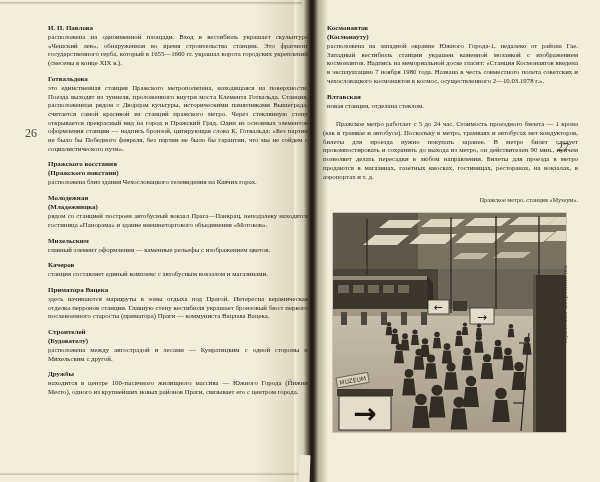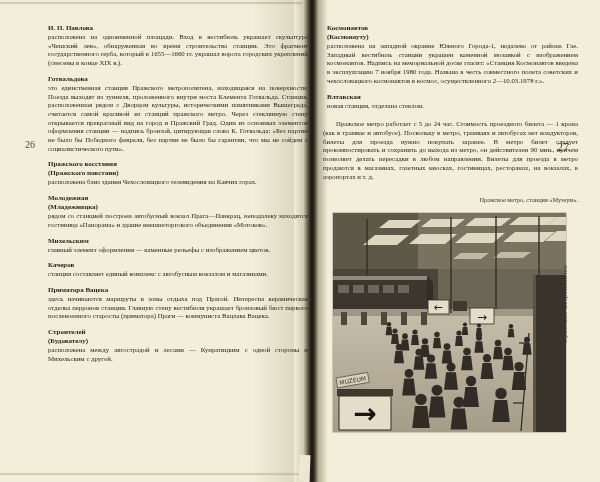--- a/index.html
+++ b/index.html
@@ -22,21 +22,21 @@
       #1d1a12 50%,
       #2a251a 58%,
       rgba(92,82,48,.40) 72%,
       rgba(92,82,48,0) 100%);}
   .left-edge-shade{position:absolute;left:252px;top:0;width:42px;height:482px;
     background:linear-gradient(90deg,rgba(120,105,60,0),rgba(120,105,60,.16));}
   .gutter-bottom-sliver{position:absolute;left:299px;top:455px;width:11px;height:27px;
     background:#ece6d2;transform:rotate(2deg);}
 
   
-  .lp-pagenum{position:absolute;left:25px;top:139px;font-size:10px;color:#4a443a;}
+  .lp-pagenum{position:absolute;left:25px;top:126px;font-size:12px;color:#4a443a;}
   .lp-entries{position:absolute;left:48px;top:24px;width:260px;}
   
   .rp-entries{position:absolute;left:327px;top:24px;width:251px;}
   .rp-paragraph{position:absolute;left:323px;top:120px;width:255px;
     font-size:6.8px;line-height:8.8px;text-align:justify;text-indent:13px;}
   .rp-caption{position:absolute;left:323px;top:196px;width:255px;
     font-size:6.3px;text-align:right;color:#3a342c;}
   .rp-pagenum{position:absolute;left:557px;top:140px;font-size:12px;color:#4a443a;}
   .rp-margin-title{position:absolute;left:561px;top:163px;height:180px;
     font-size:6.6px;color:#3c362e;letter-spacing:.4px;
@@ -112,20 +112,27 @@
       <div></div>
     </div>
     <div class="desc">здесь начинаются маршруты в зоны отдыха под Прагой. Интересна керамическая отделка перронов станции. Главную стену вестибюля украшает бронзовый бюст первого послевоенного старосты (приматора) Праги — коммуниста Вацлава Вацека.</div>
   </div>
   <div class="entry">
     <div class="term">
       <div>Строителей</div>
       <div>(Будователу)</div>
     </div>
     <div class="desc">расположена между автострадой и лесами — Кунратицким с одной стороны и Михельским с другой.</div>
+  </div>
+  <div class="entry">
+    <div class="term">
+      <div>Дружбы</div>
+      <div></div>
+    </div>
+    <div class="desc">находится в центре 100-тысячного жилищного массива — Южного Города (Йижни Место), одного из крупнейших новых районов Праги, связывает его с центром города.</div>
   </div>
 </div>
 
 <div class="rp-entries">
   <div class="entry">
     <div class="term">
       <div>Космонавтов</div>
       <div>(Космонауту)</div>
     </div>
     <div class="desc">расположена на западной окраине Южного Города-1, недалеко от района Гае. Западный вестибюль станции украшен каменной мозаикой с изображением космонавтов. Надпись на мемориальной доске гласит: «Станция Космонавтов введена в эксплуатацию 7 ноября 1980 года. Названа в честь совместного полета советских и чехословацкого космонавтов в космос, осуществленного 2—10.03.1978 г.».</div>

